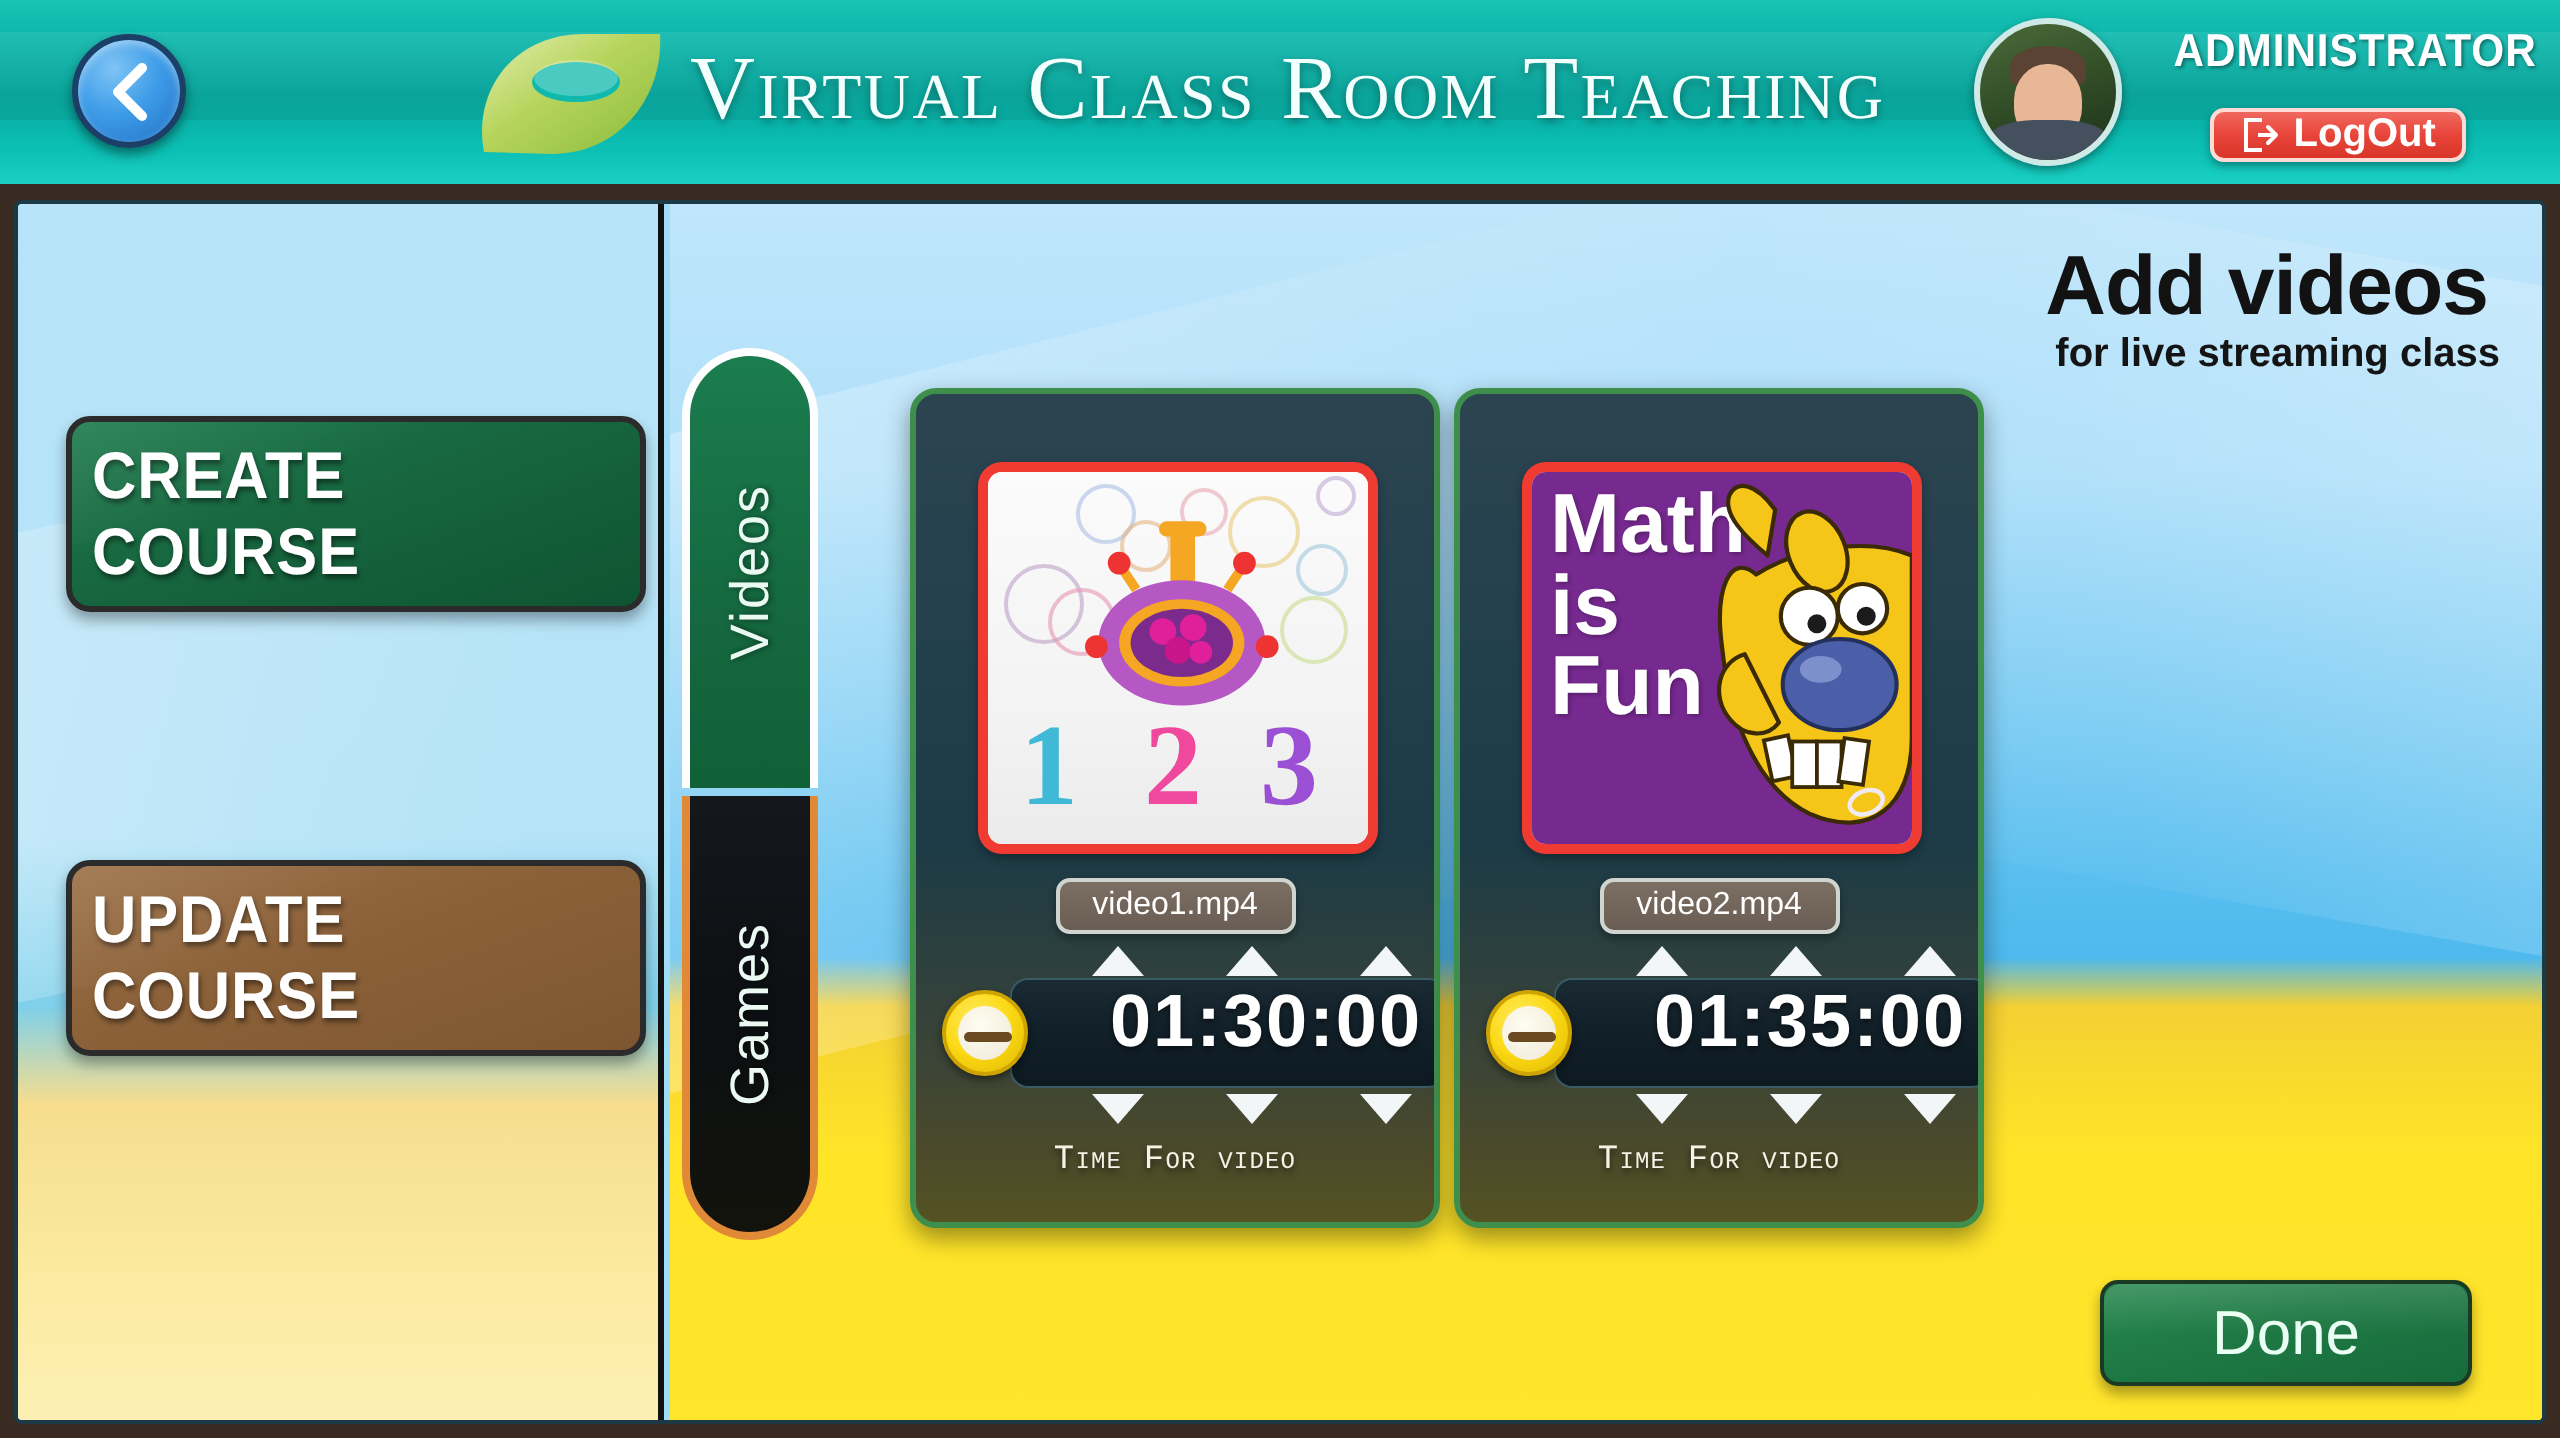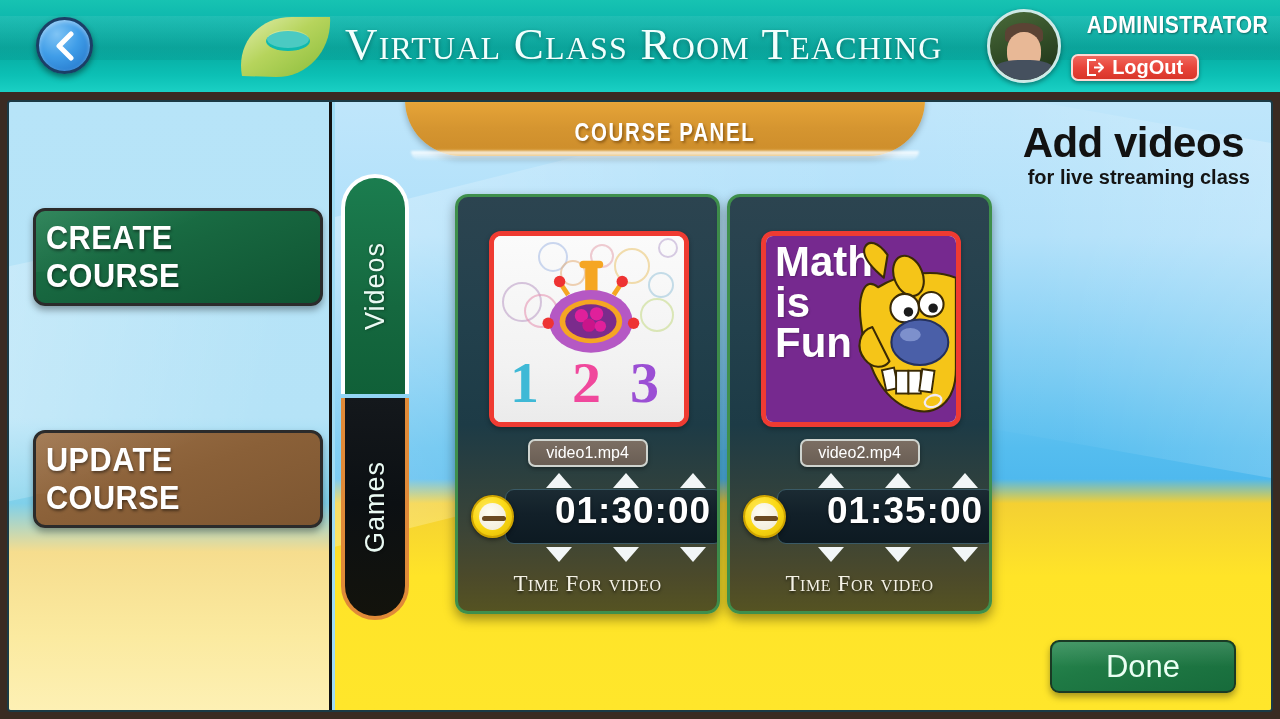--- a/index.html
+++ b/index.html
@@ -41,21 +41,21 @@
     width:74px; height:74px; border-radius:50%; border:3px solid #cfe9e6; overflow:hidden;
     background:linear-gradient(160deg,#4a6b3a 0%,#2f4a25 55%,#1d3018 100%);
     position:relative; box-shadow:0 2px 5px rgba(0,0,0,.4); flex:0 0 auto;
   }
   .avatar .face{ position:absolute; left:50%; top:30%; transform:translateX(-50%); width:34px; height:38px;
     border-radius:48% 48% 42% 42%; background:#e8b896; }
   .avatar .hair{ position:absolute; left:50%; top:16%; transform:translateX(-50%); width:38px; height:20px;
     border-radius:50% 50% 20% 20%; background:#5b4334; }
   .avatar .body{ position:absolute; left:50%; bottom:-4px; transform:translateX(-50%); width:60px; height:24px;
     border-radius:40% 40% 0 0; background:#45505e; }
-  .admin-right{ display:flex; flex-direction:column; align-items:flex-start; gap:15px; padding-right:6px;}
+  .admin-right{ display:flex; flex-direction:column; align-items:center; gap:15px; padding-right:6px;}
   .admin-name{ color:#ffffff; font-size:23px; font-weight:bold; letter-spacing:.5px;
     text-shadow:1px 1px 2px rgba(0,0,0,.4); transform:scaleX(.92); transform-origin:right center; }
   .logout-btn{
     display:flex; align-items:center; justify-content:center; gap:7px;
     width:128px; height:27px; border-radius:7px;
     background:linear-gradient(180deg,#f0685e 0%,#e8453a 50%,#d93529 100%);
     border:2px solid #ffd9d4; color:#fff; font-size:20px; font-weight:bold;
     box-shadow:0 2px 4px rgba(0,0,0,.35); cursor:pointer;
   }
 
@@ -200,21 +200,21 @@
     text-shadow:0 1px 3px rgba(0,0,0,.6);
   }
   .arrows{ position:absolute; left:88px; width:160px; display:flex; justify-content:space-between; }
   .arrows.up{ top:276px; }
   .arrows.down{ top:350px; }
   .arr{ width:0; height:0; cursor:pointer; }
   .arr.up{ border-left:13px solid transparent; border-right:13px solid transparent; border-bottom:15px solid #f2f6f7; }
   .arr.down{ border-left:13px solid transparent; border-right:13px solid transparent; border-top:15px solid #f2f6f7; }
   .card-caption{
     position:absolute; left:0; right:0; top:374px; text-align:center;
-    color:#f5f2e6; font-size:23px; font-family:Liberation Serif, serif;
+    color:#f5f2e6; font-size:17px; font-family:Liberation Mono, monospace;
     font-variant:small-caps; letter-spacing:.6px; text-shadow:0 2px 3px rgba(0,0,0,.55);
   }
 
   
   .addvideos-title{
     position:absolute; right:27px; top:17px; text-align:right;
     color:#121212; font-size:42px; font-weight:bold; letter-spacing:-.5px; z-index:7;
   }
   .addvideos-sub{
     position:absolute; right:21px; top:64px; text-align:right;
@@ -303,23 +303,20 @@
       <div class="side-btn btn-create">
         <span>CREATE COURSE</span>
       </div>
       <div class="side-btn btn-update">
         <span>UPDATE COURSE</span>
       </div>
     </div>
 
     <div class="main">
 
-      <div class="course-tab">
-        <div class="course-tab-label">COURSE  PANEL</div>
-      </div>
 
       <div class="vtab vtab-videos">
         <span class="vlabel">Videos</span>
       </div>
       <div class="vtab vtab-games">
         <span class="vlabel">Games</span>
       </div>
 
       <div class="card card1">
         <div class="thumb">

